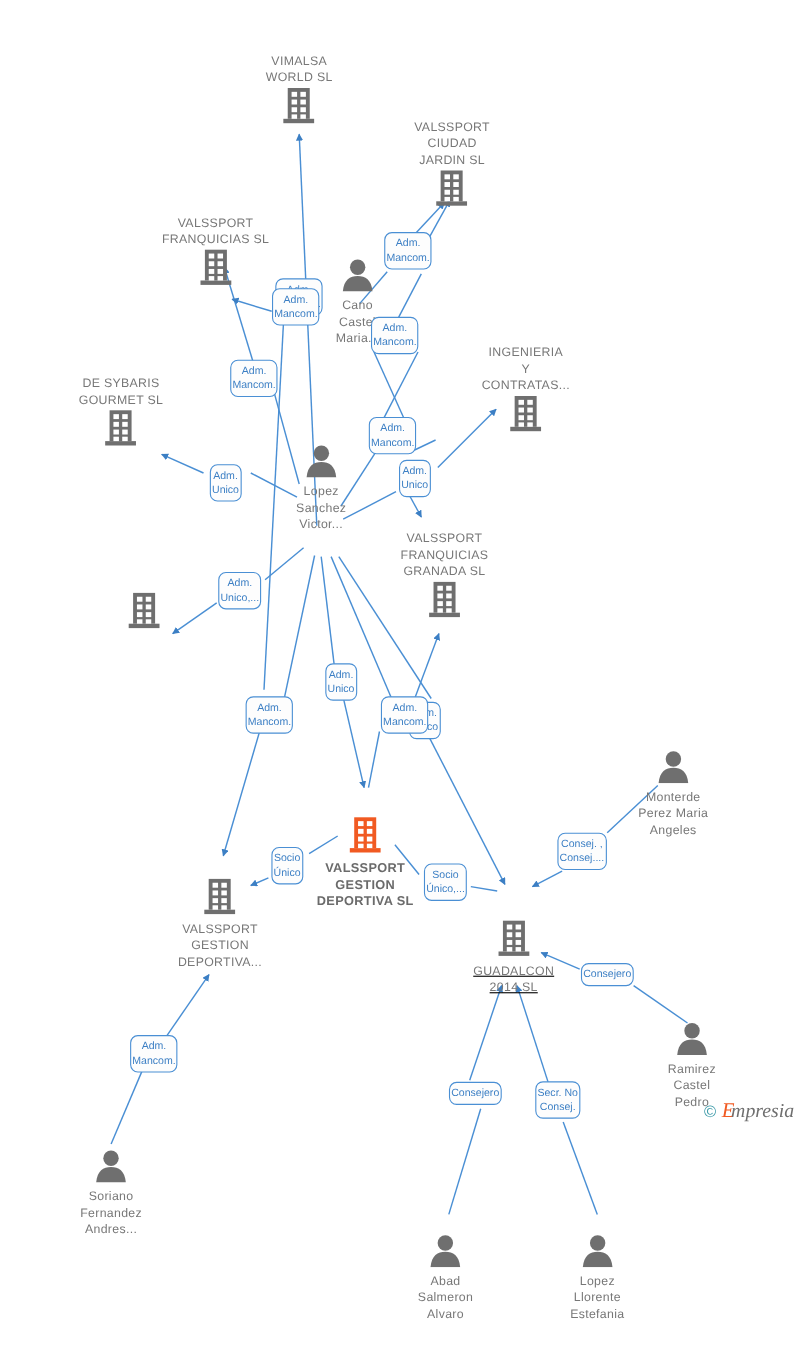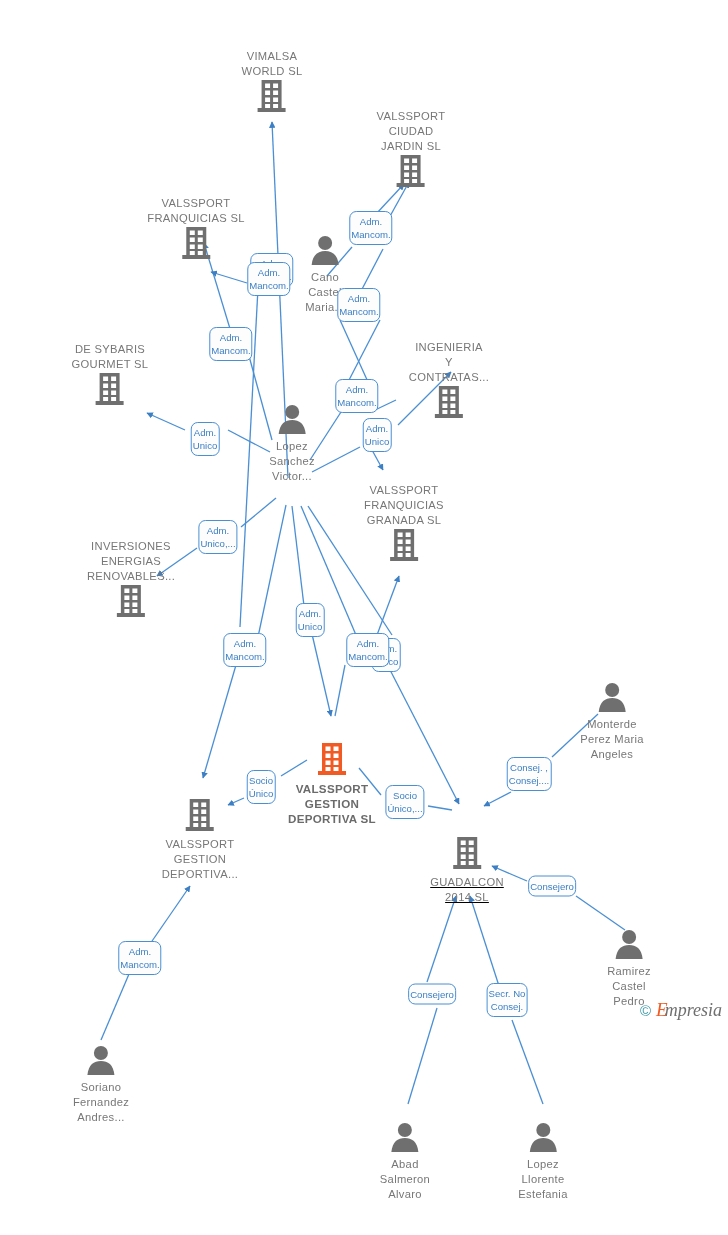--- a/index.html
+++ b/index.html
@@ -170,21 +170,21 @@
               <rect x="16.5" y="4.5" width="5" height="4.5"></rect>
               <rect x="8.5" y="11.5" width="5" height="4.5"></rect>
               <rect x="16.5" y="11.5" width="5" height="4.5"></rect>
               <rect x="8.5" y="18.5" width="5" height="4.5"></rect>
               <rect x="16.5" y="18.5" width="5" height="4.5"></rect>
               <rect x="8.5" y="25" width="5" height="4"></rect>
               <rect x="16.5" y="25" width="5" height="4"></rect>
             </g>
           </svg></span>
       </div>
-      <div class="node" style="left: 449px; top: 313px; margin-top: 26px;">
+      <div class="node" style="left: 478px; top: 313px;">
         <span class="cap">INGENIERIA
 Y
 CONTRATAS...</span>
         <span class="glyph"><svg width="30" height="34" viewBox="0 0 30 34" xmlns="http://www.w3.org/2000/svg">
             <rect x="5" y="1" width="20" height="28" fill="#6f6f6f"></rect>
             <rect x="1" y="29" width="28" height="4" fill="#6f6f6f"></rect>
             <g fill="#ffffff">
               <rect x="8.5" y="4.5" width="5" height="4.5"></rect>
               <rect x="16.5" y="4.5" width="5" height="4.5"></rect>
               <rect x="8.5" y="11.5" width="5" height="4.5"></rect>
@@ -209,23 +209,20 @@
               <rect x="8.5" y="11.5" width="5" height="4.5"></rect>
               <rect x="16.5" y="11.5" width="5" height="4.5"></rect>
               <rect x="8.5" y="18.5" width="5" height="4.5"></rect>
               <rect x="16.5" y="18.5" width="5" height="4.5"></rect>
               <rect x="8.5" y="25" width="5" height="4"></rect>
               <rect x="16.5" y="25" width="5" height="4"></rect>
             </g>
           </svg></span>
       </div>
       <div class="node" style="left: 131px; top: 538px;">
-        <span class="cap">INVERSIONES
-ENERGIAS
-RENOVABLES...</span>
         <span class="glyph"><svg width="30" height="34" viewBox="0 0 30 34" xmlns="http://www.w3.org/2000/svg">
             <rect x="5" y="1" width="20" height="28" fill="#6f6f6f"></rect>
             <rect x="1" y="29" width="28" height="4" fill="#6f6f6f"></rect>
             <g fill="#ffffff">
               <rect x="8.5" y="4.5" width="5" height="4.5"></rect>
               <rect x="16.5" y="4.5" width="5" height="4.5"></rect>
               <rect x="8.5" y="11.5" width="5" height="4.5"></rect>
               <rect x="16.5" y="11.5" width="5" height="4.5"></rect>
               <rect x="8.5" y="18.5" width="5" height="4.5"></rect>
               <rect x="16.5" y="18.5" width="5" height="4.5"></rect>

